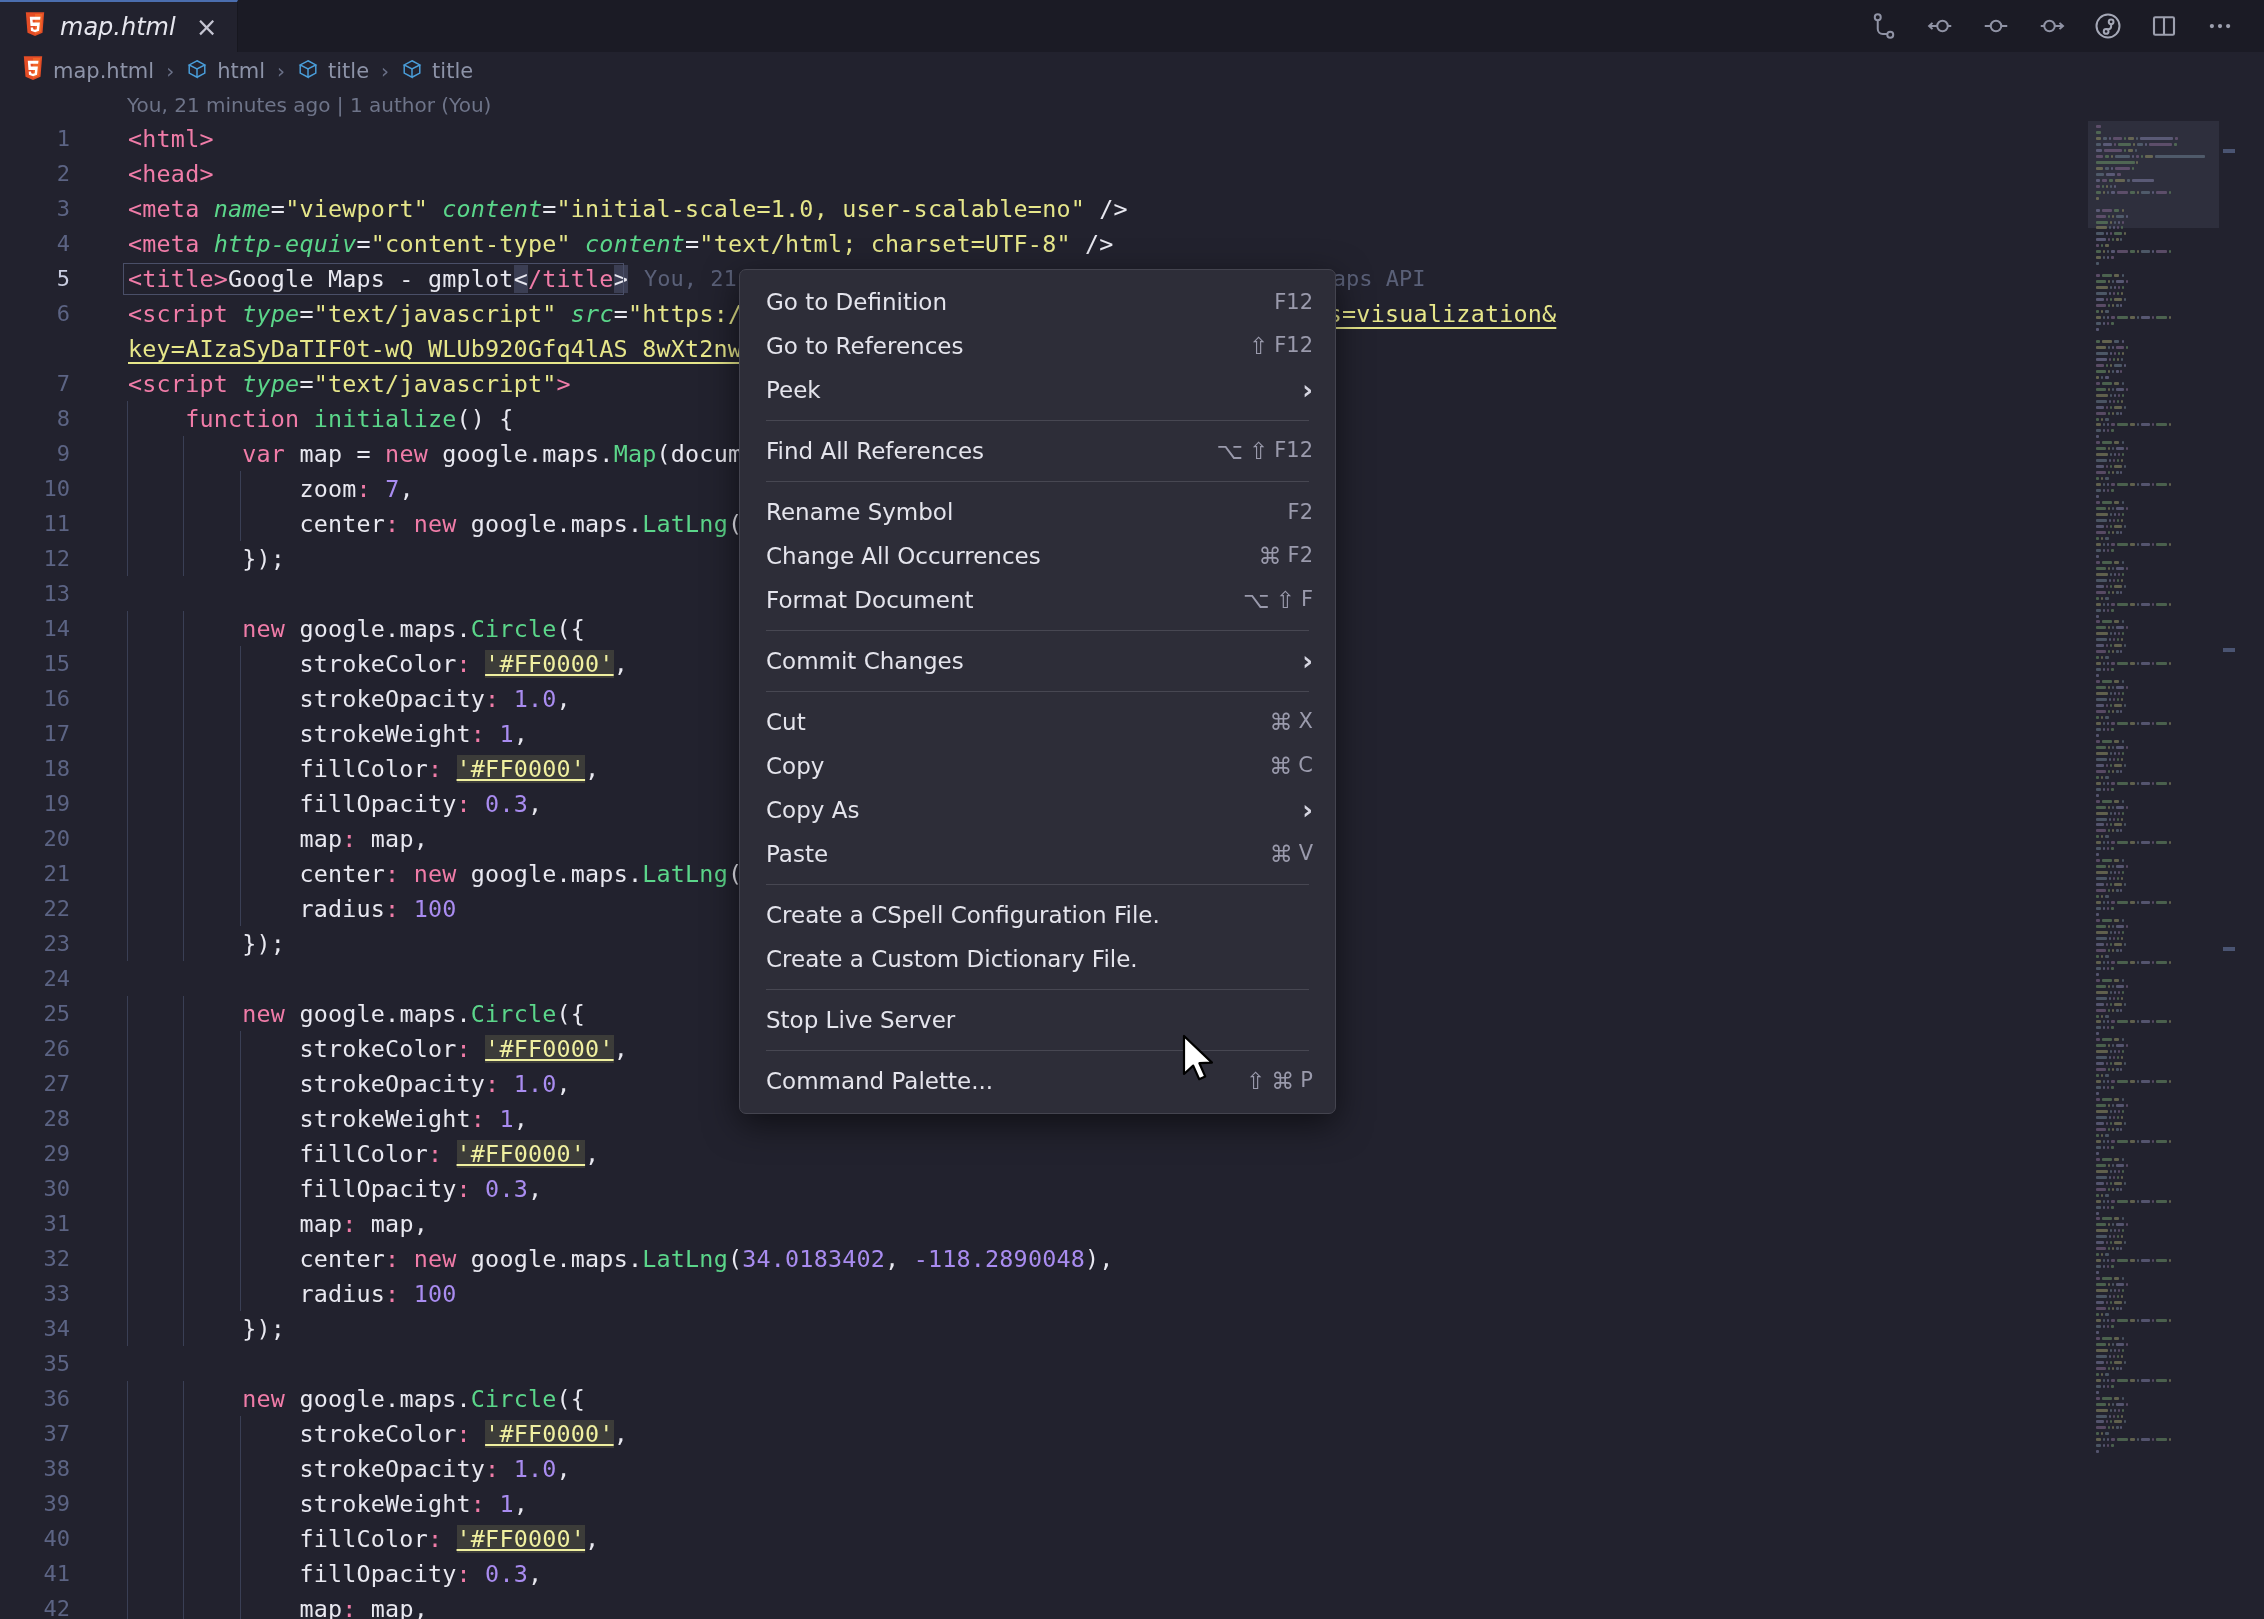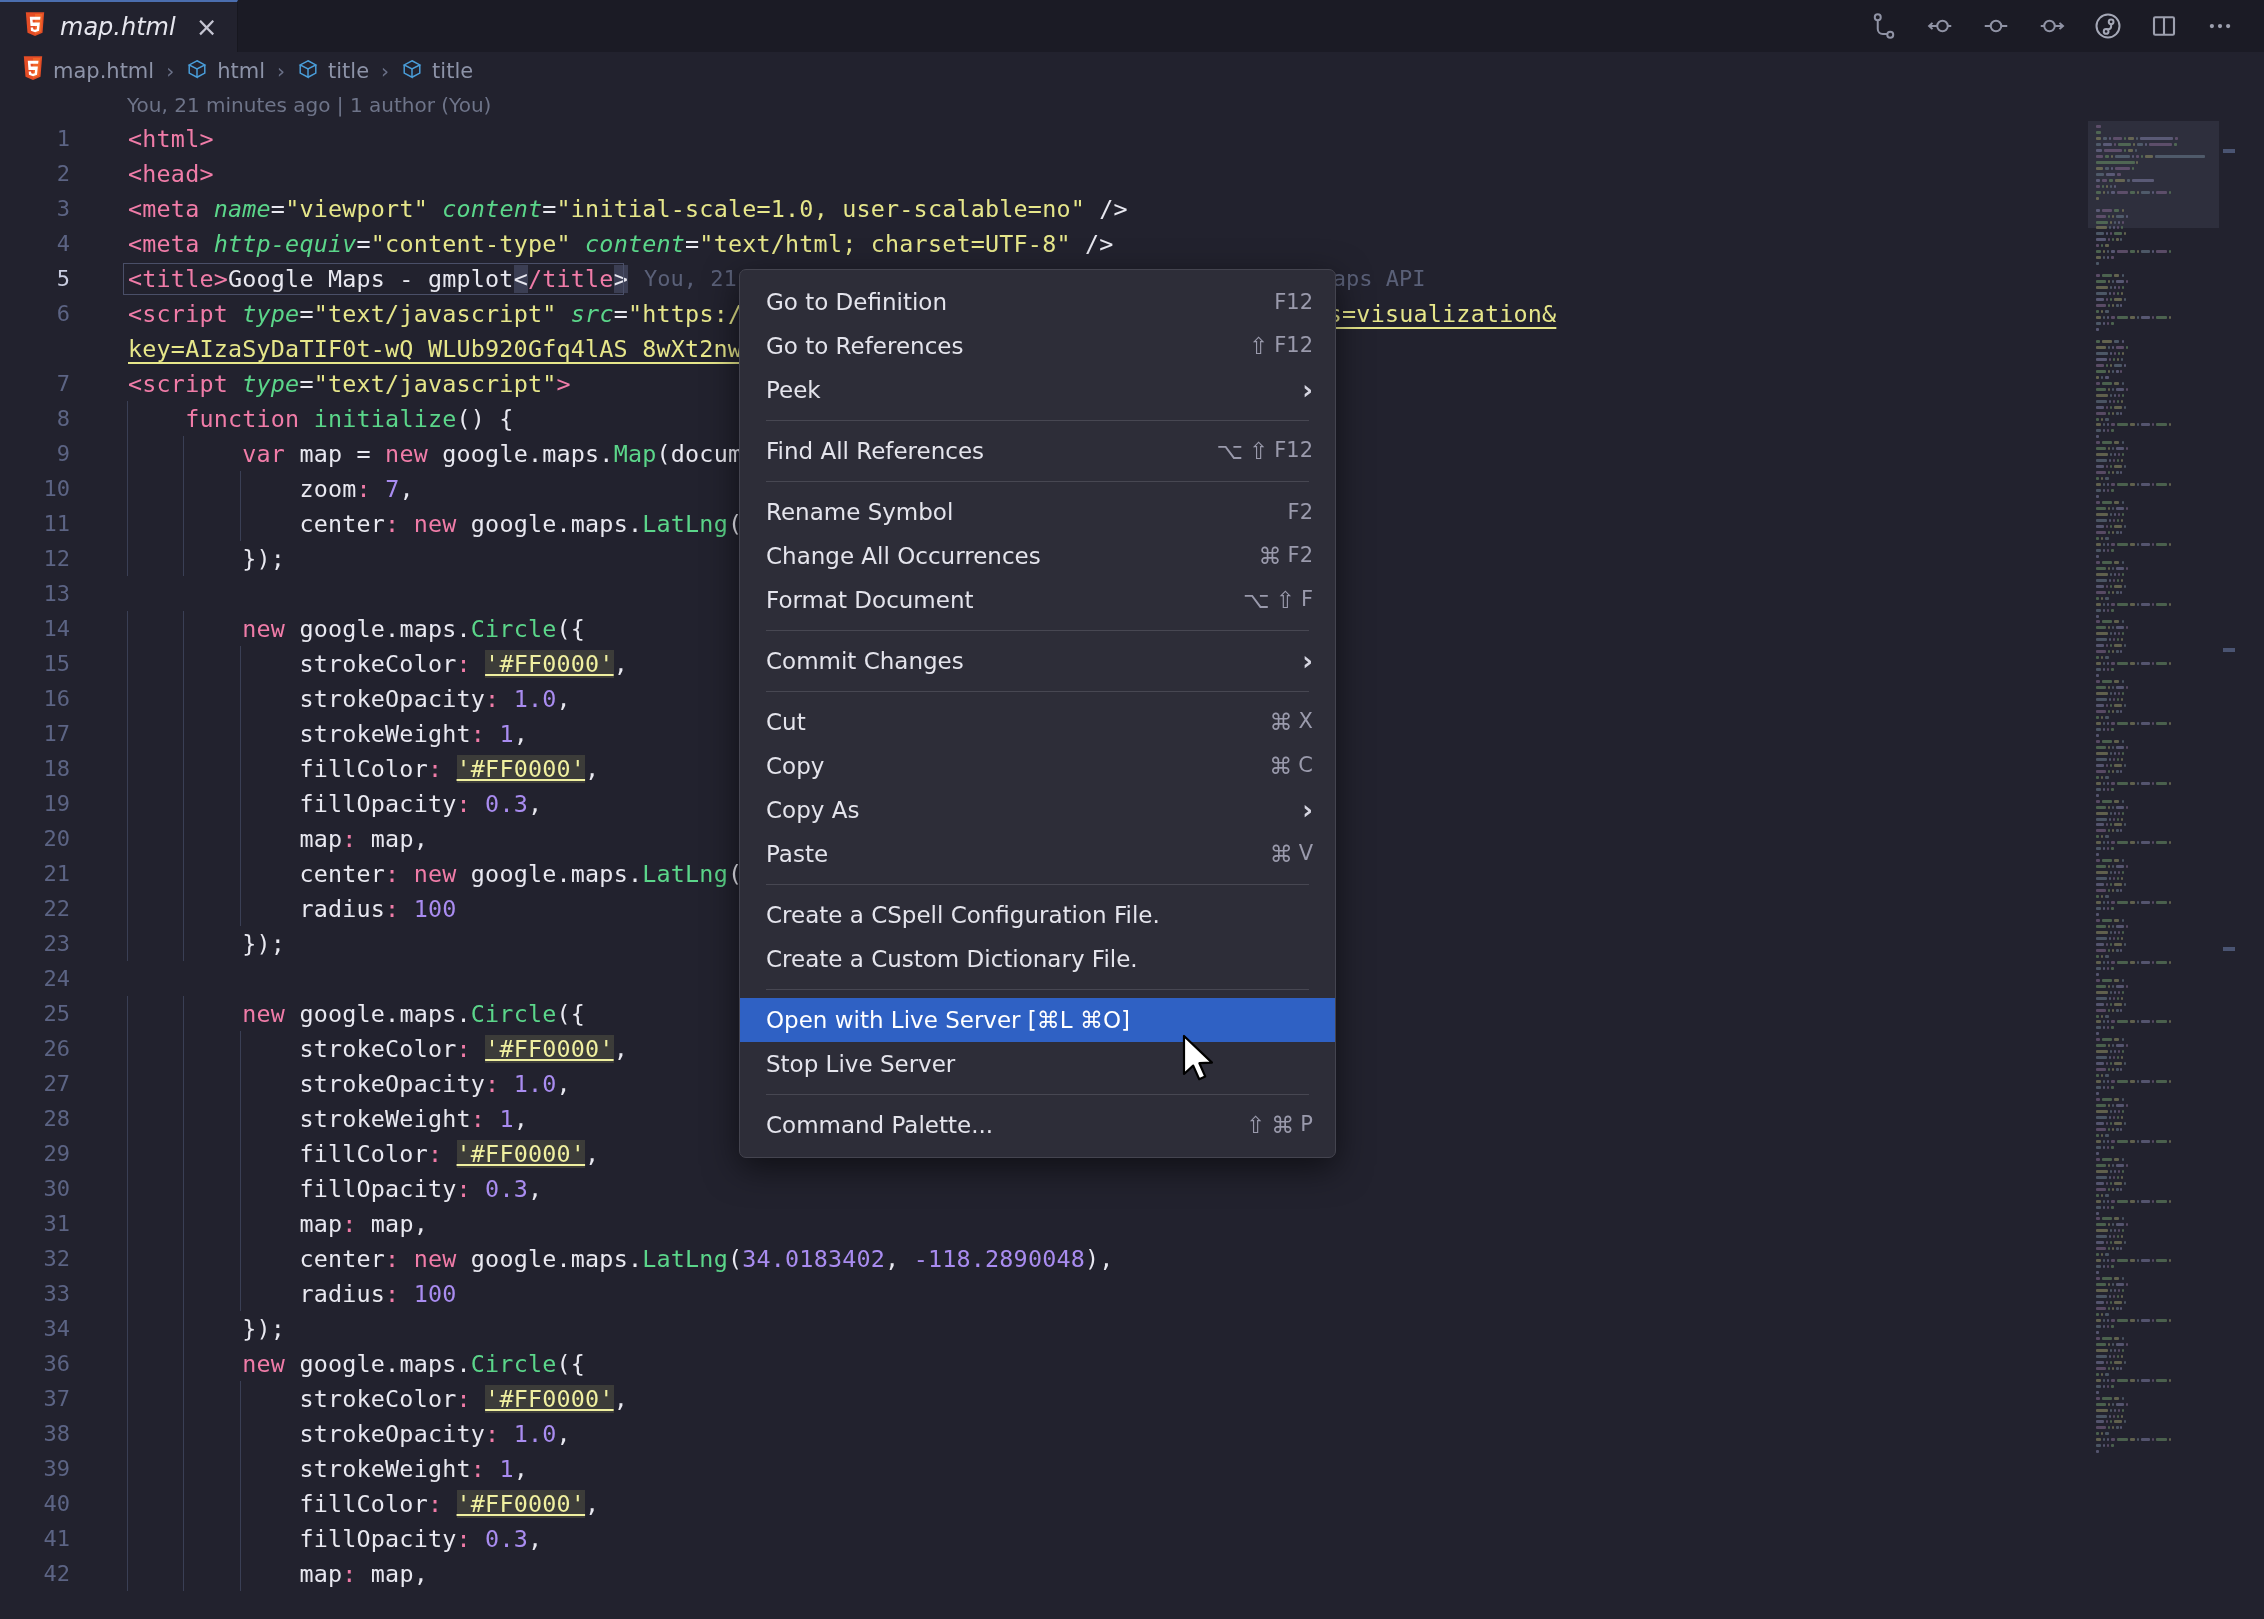--- a/index.html
+++ b/index.html
@@ -313,20 +313,21 @@
         <div class="line"><div class="lnum">25</div><div class="guide" style="left: 127px;"></div><div class="guide" style="left: 183px;"></div><div class="code"><span>        </span><span class="t-kw">new </span><span class="t-plain">google.maps.</span><span class="t-fn">Circle</span><span class="t-plain">({</span></div></div>
         <div class="line"><div class="lnum">26</div><div class="guide" style="left: 127px;"></div><div class="guide" style="left: 183px;"></div><div class="guide" style="left: 240px;"></div><div class="code"><span>            </span><span class="t-prop">strokeColor</span><span class="t-colon">:</span><span class="t-plain"> </span><span class="t-hex">'#FF0000'</span><span class="t-plain">,</span></div></div>
         <div class="line"><div class="lnum">27</div><div class="guide" style="left: 127px;"></div><div class="guide" style="left: 183px;"></div><div class="guide" style="left: 240px;"></div><div class="code"><span>            </span><span class="t-prop">strokeOpacity</span><span class="t-colon">:</span><span class="t-plain"> </span><span class="t-num">1.0</span><span class="t-plain">,</span></div></div>
         <div class="line"><div class="lnum">28</div><div class="guide" style="left: 127px;"></div><div class="guide" style="left: 183px;"></div><div class="guide" style="left: 240px;"></div><div class="code"><span>            </span><span class="t-prop">strokeWeight</span><span class="t-colon">:</span><span class="t-plain"> </span><span class="t-num">1</span><span class="t-plain">,</span></div></div>
         <div class="line"><div class="lnum">29</div><div class="guide" style="left: 127px;"></div><div class="guide" style="left: 183px;"></div><div class="guide" style="left: 240px;"></div><div class="code"><span>            </span><span class="t-prop">fillColor</span><span class="t-colon">:</span><span class="t-plain"> </span><span class="t-hex">'#FF0000'</span><span class="t-plain">,</span></div></div>
         <div class="line"><div class="lnum">30</div><div class="guide" style="left: 127px;"></div><div class="guide" style="left: 183px;"></div><div class="guide" style="left: 240px;"></div><div class="code"><span>            </span><span class="t-prop">fillOpacity</span><span class="t-colon">:</span><span class="t-plain"> </span><span class="t-num">0.3</span><span class="t-plain">,</span></div></div>
         <div class="line"><div class="lnum">31</div><div class="guide" style="left: 127px;"></div><div class="guide" style="left: 183px;"></div><div class="guide" style="left: 240px;"></div><div class="code"><span>            </span><span class="t-prop">map</span><span class="t-colon">:</span><span class="t-plain"> map,</span></div></div>
         <div class="line"><div class="lnum">32</div><div class="guide" style="left: 127px;"></div><div class="guide" style="left: 183px;"></div><div class="guide" style="left: 240px;"></div><div class="code"><span>            </span><span class="t-prop">center</span><span class="t-colon">:</span><span class="t-plain"> </span><span class="t-kw">new </span><span class="t-plain">google.maps.</span><span class="t-fn">LatLng</span><span class="t-plain">(</span><span class="t-num">34.0183402</span><span class="t-plain">, </span><span class="t-num">-118.2890048</span><span class="t-plain">),</span></div></div>
         <div class="line"><div class="lnum">33</div><div class="guide" style="left: 127px;"></div><div class="guide" style="left: 183px;"></div><div class="guide" style="left: 240px;"></div><div class="code"><span>            </span><span class="t-prop">radius</span><span class="t-colon">:</span><span class="t-plain"> </span><span class="t-num">100</span></div></div>
         <div class="line"><div class="lnum">34</div><div class="guide" style="left: 127px;"></div><div class="guide" style="left: 183px;"></div><div class="code"><span>        </span><span class="t-plain">});</span></div></div>
+        <div class="line"><div class="lnum">35</div><div class="code"></div></div>
         <div class="line"><div class="lnum">36</div><div class="guide" style="left: 127px;"></div><div class="guide" style="left: 183px;"></div><div class="code"><span>        </span><span class="t-kw">new </span><span class="t-plain">google.maps.</span><span class="t-fn">Circle</span><span class="t-plain">({</span></div></div>
         <div class="line"><div class="lnum">37</div><div class="guide" style="left: 127px;"></div><div class="guide" style="left: 183px;"></div><div class="guide" style="left: 240px;"></div><div class="code"><span>            </span><span class="t-prop">strokeColor</span><span class="t-colon">:</span><span class="t-plain"> </span><span class="t-hex">'#FF0000'</span><span class="t-plain">,</span></div></div>
         <div class="line"><div class="lnum">38</div><div class="guide" style="left: 127px;"></div><div class="guide" style="left: 183px;"></div><div class="guide" style="left: 240px;"></div><div class="code"><span>            </span><span class="t-prop">strokeOpacity</span><span class="t-colon">:</span><span class="t-plain"> </span><span class="t-num">1.0</span><span class="t-plain">,</span></div></div>
         <div class="line"><div class="lnum">39</div><div class="guide" style="left: 127px;"></div><div class="guide" style="left: 183px;"></div><div class="guide" style="left: 240px;"></div><div class="code"><span>            </span><span class="t-prop">strokeWeight</span><span class="t-colon">:</span><span class="t-plain"> </span><span class="t-num">1</span><span class="t-plain">,</span></div></div>
         <div class="line"><div class="lnum">40</div><div class="guide" style="left: 127px;"></div><div class="guide" style="left: 183px;"></div><div class="guide" style="left: 240px;"></div><div class="code"><span>            </span><span class="t-prop">fillColor</span><span class="t-colon">:</span><span class="t-plain"> </span><span class="t-hex">'#FF0000'</span><span class="t-plain">,</span></div></div>
         <div class="line"><div class="lnum">41</div><div class="guide" style="left: 127px;"></div><div class="guide" style="left: 183px;"></div><div class="guide" style="left: 240px;"></div><div class="code"><span>            </span><span class="t-prop">fillOpacity</span><span class="t-colon">:</span><span class="t-plain"> </span><span class="t-num">0.3</span><span class="t-plain">,</span></div></div>
         <div class="line"><div class="lnum">42</div><div class="guide" style="left: 127px;"></div><div class="guide" style="left: 183px;"></div><div class="guide" style="left: 240px;"></div><div class="code"><span>            </span><span class="t-prop">map</span><span class="t-colon">:</span><span class="t-plain"> map,</span></div></div>
       </div>
   </div>
 
@@ -1480,23 +1481,20 @@
         </span>
       </div>
       <div class="msep"></div>
       <div class="mi">
         <span class="label">Create a CSpell Configuration File.</span>
       </div>
       <div class="mi">
         <span class="label">Create a Custom Dictionary File.</span>
       </div>
       <div class="msep"></div>
-      <div class="mi selected">
-        <span class="label">Open with Live Server [⌘L ⌘O]</span>
-      </div>
       <div class="mi">
         <span class="label">Stop Live Server</span>
       </div>
       <div class="msep"></div>
       <div class="mi">
         <span class="label">Command Palette...</span>
         <span class="kb">
           <span class="glyph">⇧</span>
           <span class="glyph">⌘</span>
           <span class="">P</span>

